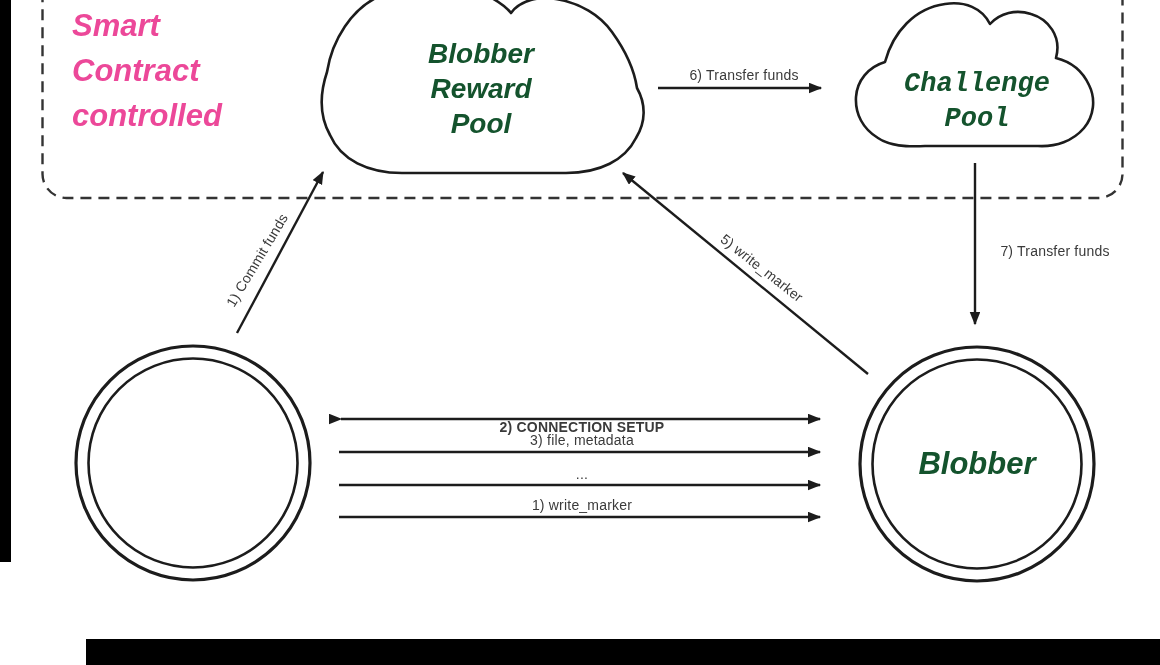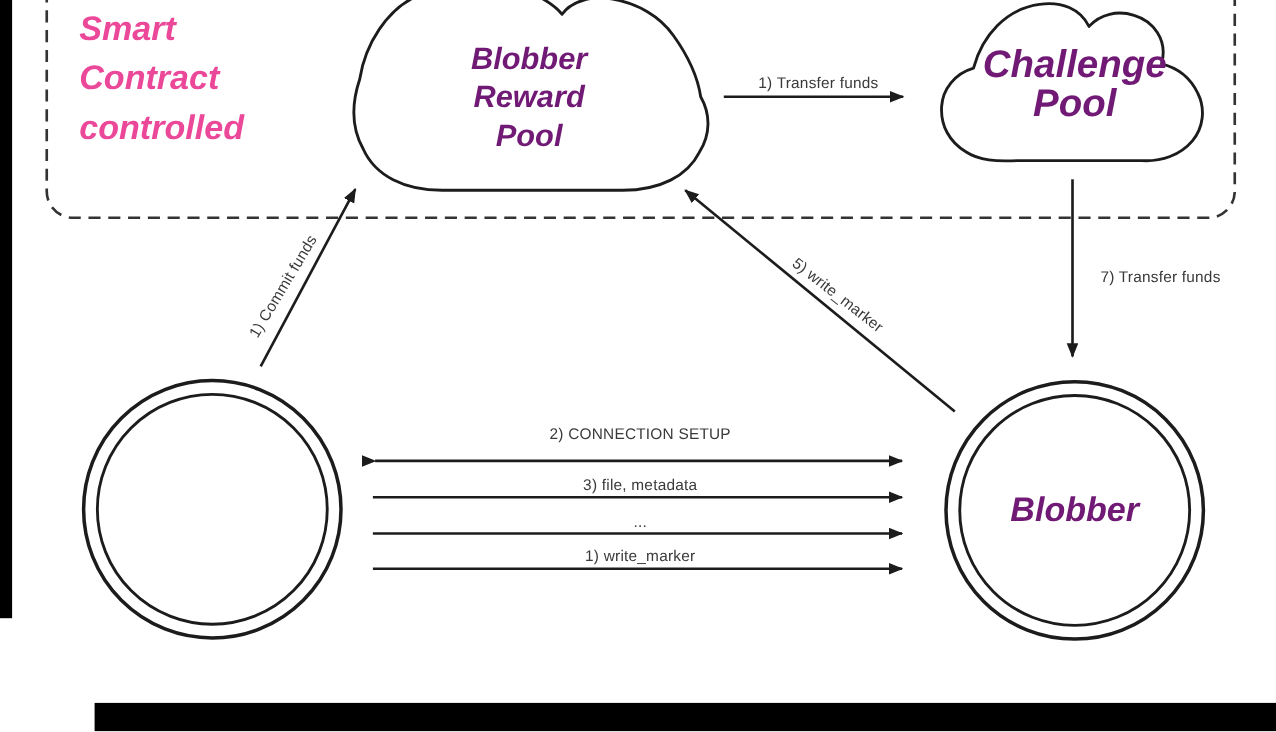--- a/index.html
+++ b/index.html
@@ -4,33 +4,33 @@
 <style>
   html,body{margin:0;padding:0;background:#fff;}
   .stage{
     position:relative;width:1160px;height:665px;background:#ffffff;
     overflow:hidden;font-family:"Liberation Sans","DejaVu Sans",sans-serif;
   }
   .stage svg{position:absolute;left:0;top:0;}
   .bar-left{position:absolute;left:0;top:0;width:11px;height:562px;background:#000;}
   .bar-bottom{position:absolute;left:86px;top:639px;width:1074px;height:26px;background:#000;}
   .lbl{position:absolute;color:#1c1c1c;white-space:pre-line;}
-  .node-lbl{font-weight:bold;font-style:italic;color:#701a75;text-align:center;}
+  .node-lbl{font-weight:bold;font-style:italic;color:#14532d;text-align:center;}
   .center{transform:translate(-50%,-50%);}
   .edge-lbl{font-size:14px;color:#3a3a3a;letter-spacing:.2px;white-space:nowrap;}
   .sc-lbl{left:72px;top:3px;font-size:31px;line-height:45px;font-weight:bold;font-style:italic;color:#ec4899;}
   .cloud1-lbl{left:481px;top:88px;font-size:28px;line-height:35px;}
-  .cloud2-lbl{left:977px;top:76px;font-size:35px;line-height:35px;}
+  .cloud2-lbl{left:977px;top:102px;font-size:27px;line-height:35px;font-family:Liberation Mono, monospace;}
   .client-lbl{left:193px;top:462px;font-size:31px;}
   .blobber-lbl{left:977px;top:464px;font-size:31px;}
   .e1{left:257px;top:260px;transform:translate(-50%,-50%) rotate(-59deg);}
   .e5{left:762px;top:268px;transform:translate(-50%,-50%) rotate(38deg);}
   .e6{left:744px;top:75px;}
   .e7{left:1055px;top:251px;text-align:center;}
-  .e2{left:582px;top:394px;}
+  .e2{left:582px;top:427px;font-weight:bold;}
   .e3{left:582px;top:440px;}
   .edots{left:582px;top:474px;}
   .e4{left:582px;top:505px;}
 </style>
 </head>
 <body>
 
 <div class="stage">
 
   <svg width="1160" height="665" viewBox="0 0 1160 665">
@@ -107,20 +107,20 @@
   <div class="lbl edge-lbl center e2">2) CONNECTION SETUP</div>
 
   <div class="lbl edge-lbl center e3">3) file, metadata</div>
 
   <div class="lbl edge-lbl center edots">...</div>
 
   <div class="lbl edge-lbl center e4">1) write_marker</div>
 
   <div class="lbl edge-lbl e5">5) write_marker</div>
 
-  <div class="lbl edge-lbl center e6">1) Transfer funds</div>
+  <div class="lbl edge-lbl center e6">6) Transfer funds</div>
 
   <div class="lbl edge-lbl center e7">7) Transfer funds</div>
 
   <div class="bar-left"></div>
   <div class="bar-bottom"></div>
 
 </div>
 
 </body></html>

